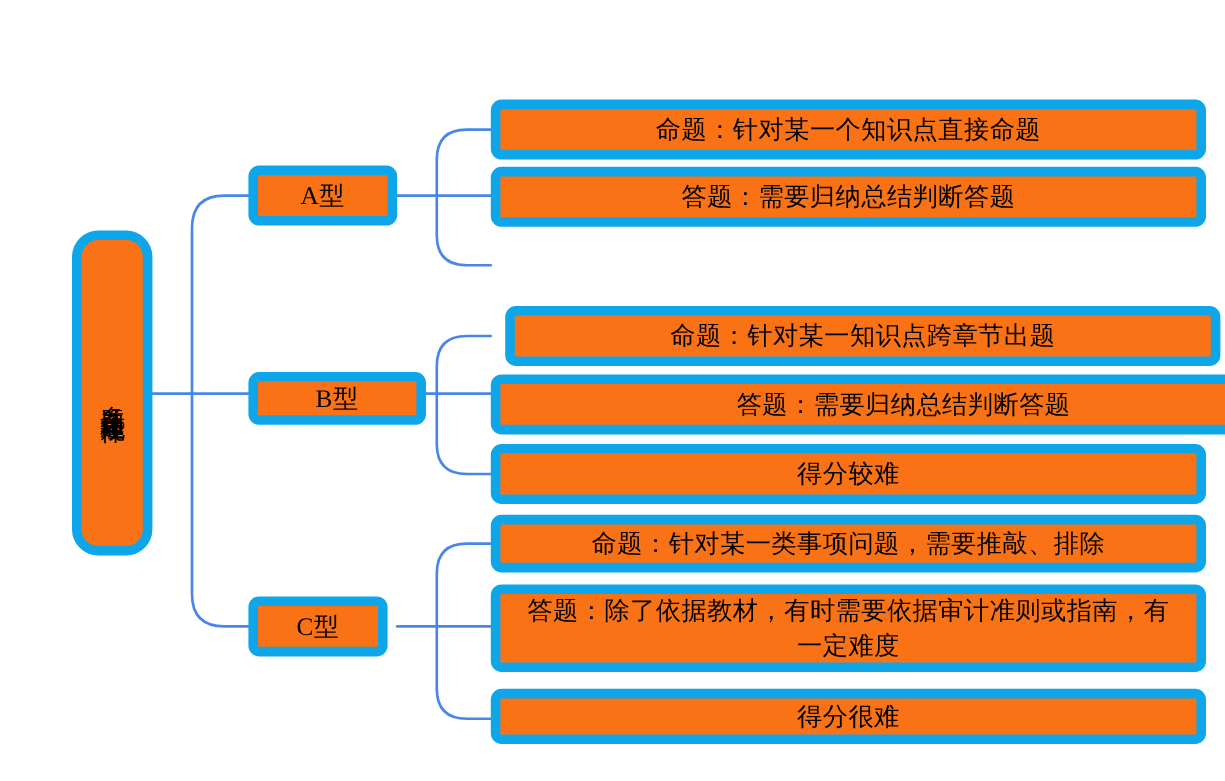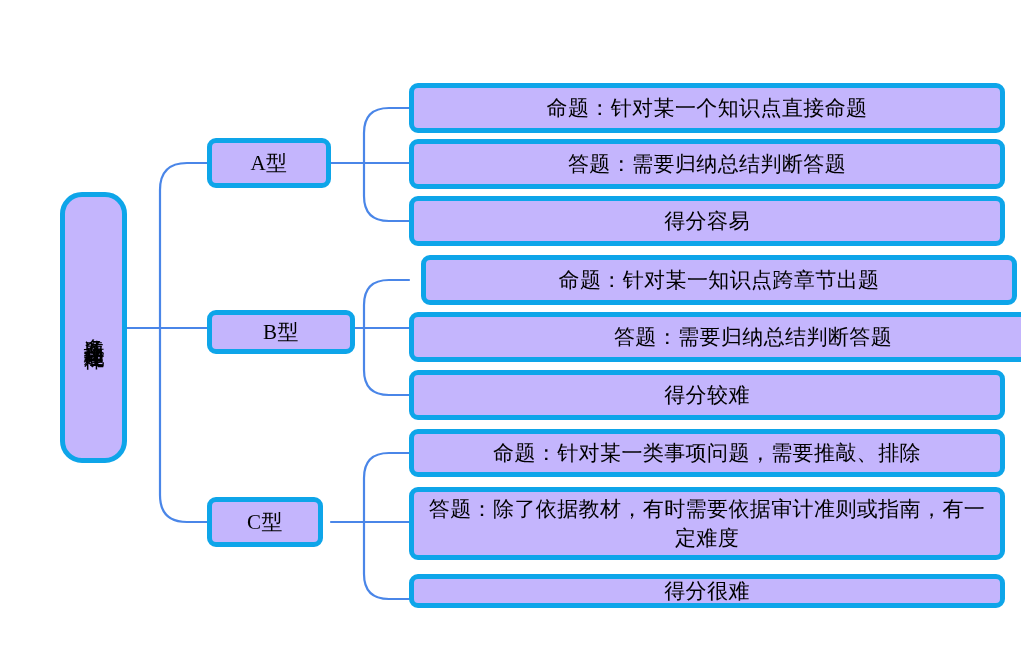--- a/index.html
+++ b/index.html
@@ -23,22 +23,22 @@
     position: absolute;
     left: 0;
     top: 0;
     width: 1021px;
     height: 651px;
     pointer-events: none;
   }
   .node {
     position: absolute;
     box-sizing: border-box;
-    background: #c4b5fd;
-    border: 5px solid #0ea5e9;
+    background: #f97316;
+    border: 8px solid #0ea5e9;
     display: flex;
     align-items: center;
     justify-content: center;
     text-align: center;
   }
   .root-node {
     border-radius: 22px;
     writing-mode: vertical-rl;
     text-orientation: upright;
     letter-spacing: 2px;
@@ -110,23 +110,20 @@
   </div>
 
   <div class="node leaf-node" style="left:409px; top:83px; width:596px; height:50px;">
     <span>命题：针对某一个知识点直接命题</span>
   </div>
 
   <div class="node leaf-node" style="left:409px; top:139px; width:596px; height:50px;">
     <span>答题：需要归纳总结判断答题</span>
   </div>
 
-  <div class="node leaf-node" style="left:409px; top:196px; width:596px; height:50px;">
-    <span>得分容易</span>
-  </div>
 
   <div class="node leaf-node" style="left:409px; top:255px; width:596px; height:50px;margin-left:12px;">
     <span>命题：针对某一知识点跨章节出题</span>
   </div>
 
   <div class="node leaf-node" style="left:409px; top:312px; width:688px; height:50px;">
     <span>答题：需要归纳总结判断答题</span>
   </div>
 
   <div class="node leaf-node" style="left:409px; top:370px; width:596px; height:50px;">
@@ -134,17 +131,17 @@
   </div>
 
   <div class="node leaf-node" style="left:409px; top:429px; width:596px; height:48px;">
     <span>命题：针对某一类事项问题，需要推敲、排除</span>
   </div>
 
   <div class="node leaf-node two-line" style="left:409px; top:487px; width:596px; height:73px;">
     <span>答题：除了依据教材，有时需要依据审计准则或指南，有一定难度</span>
   </div>
 
-  <div class="node leaf-node" style="left:409px; top:574px; width:596px; height:34px;">
+  <div class="node leaf-node" style="left:409px; top:574px; width:596px; height:46px;">
     <span>得分很难</span>
   </div>
 
 </div>
 
 </body></html>

